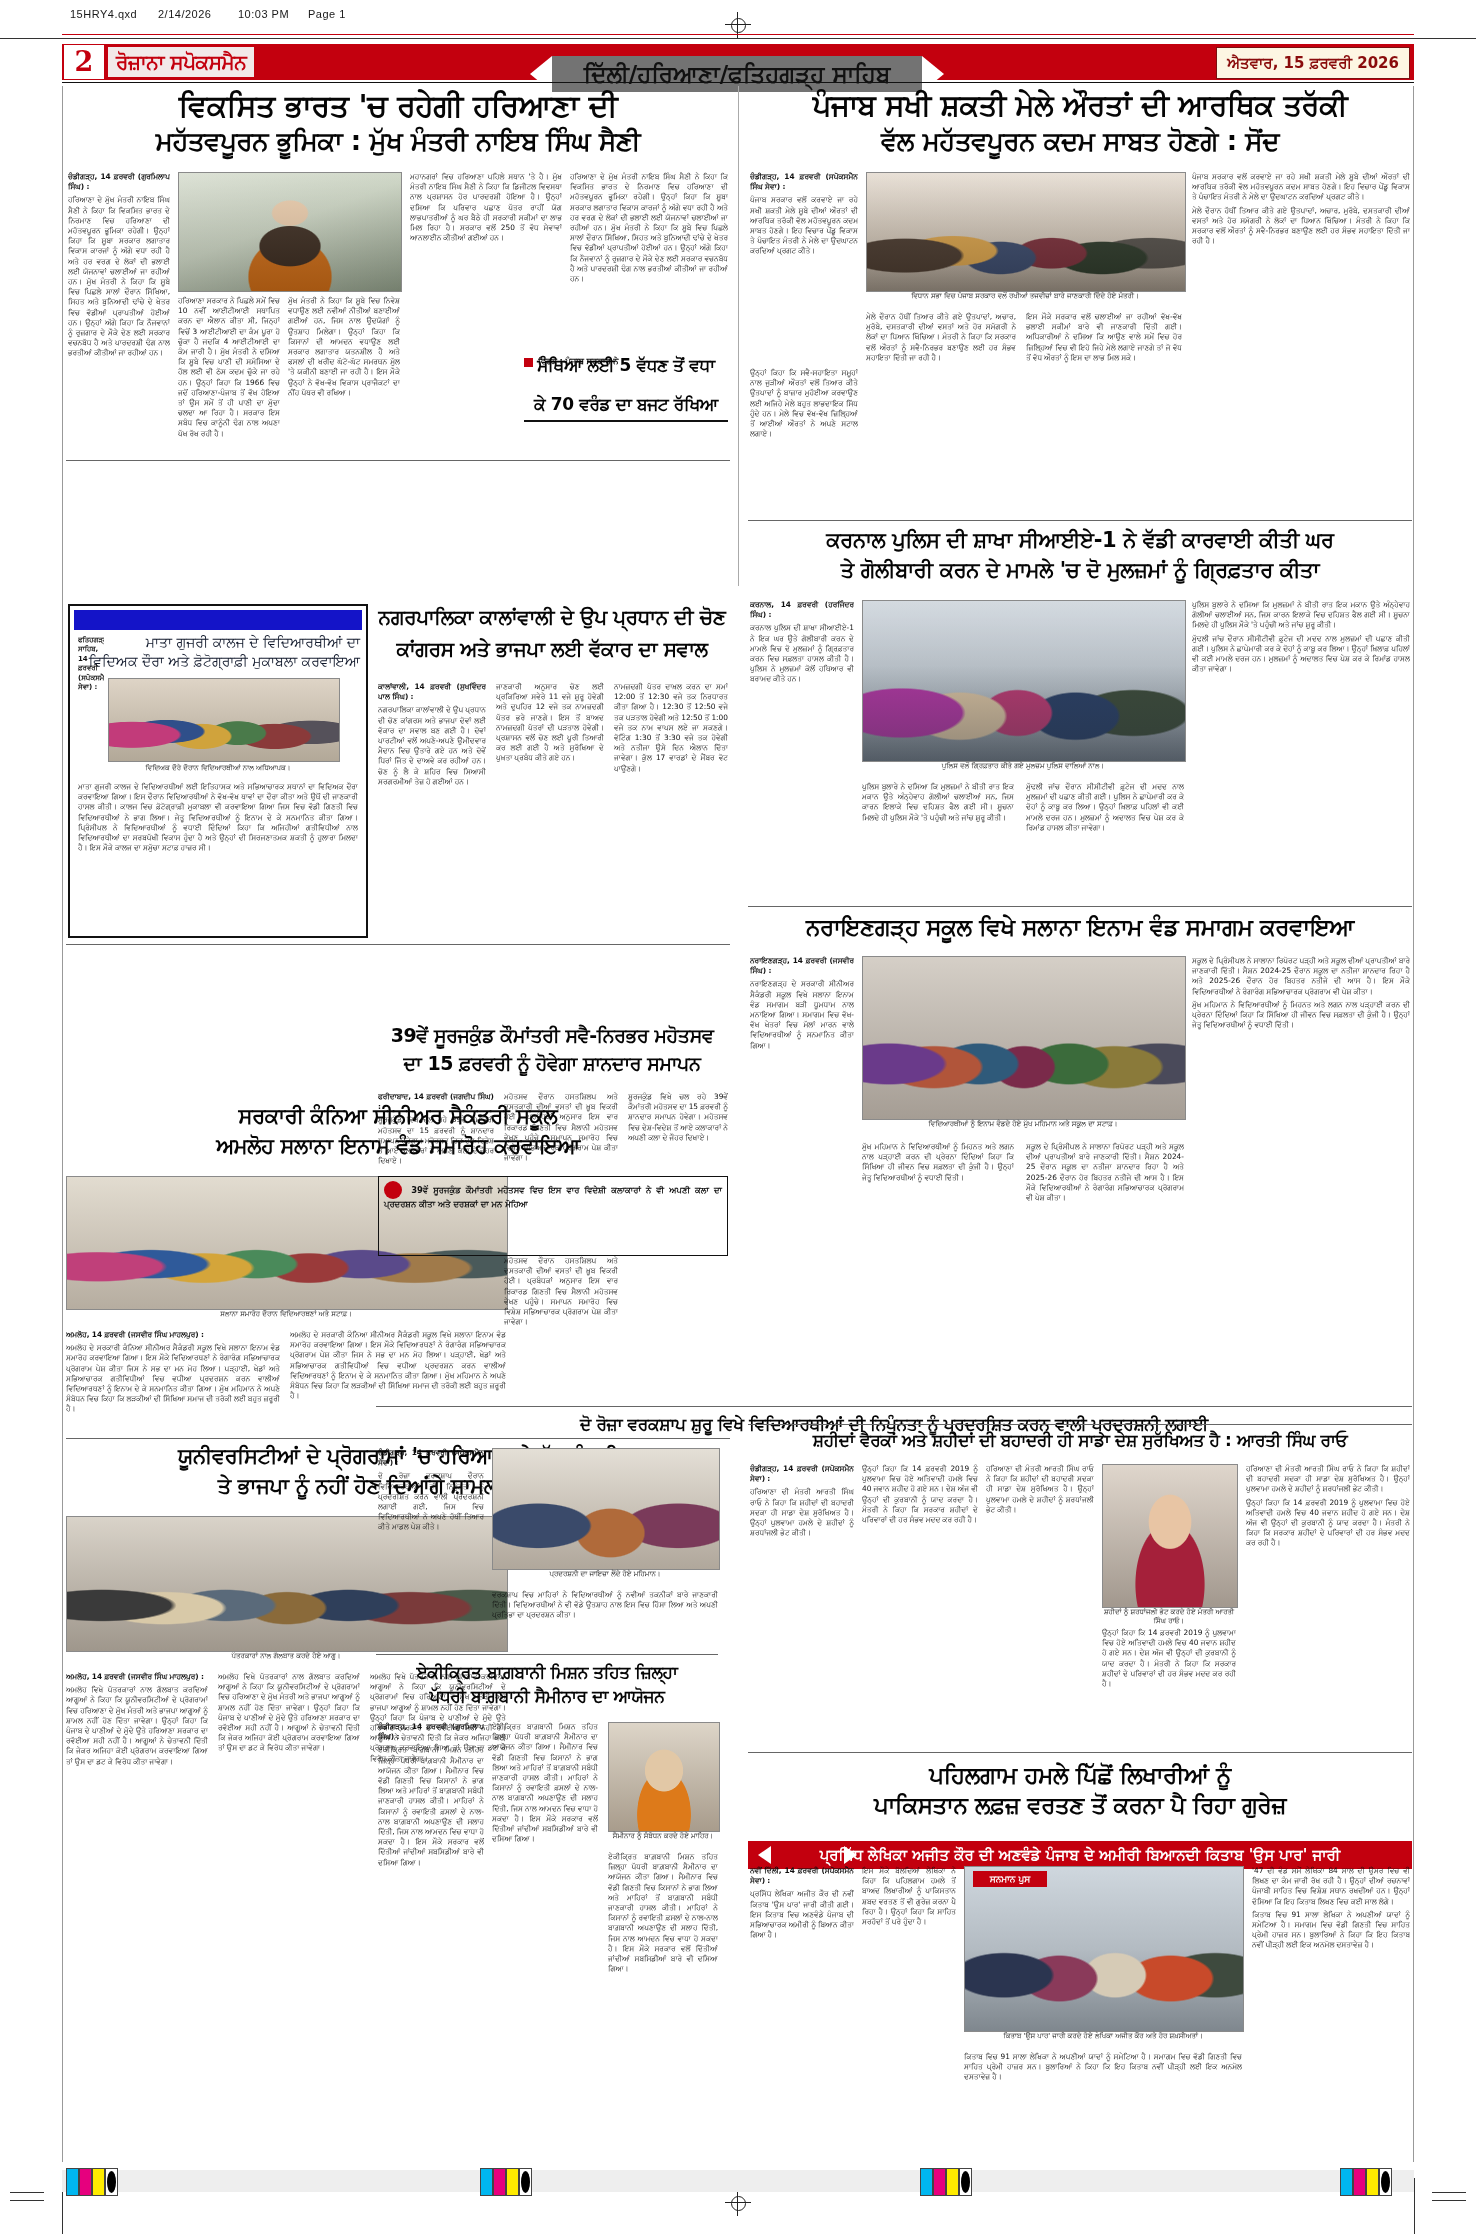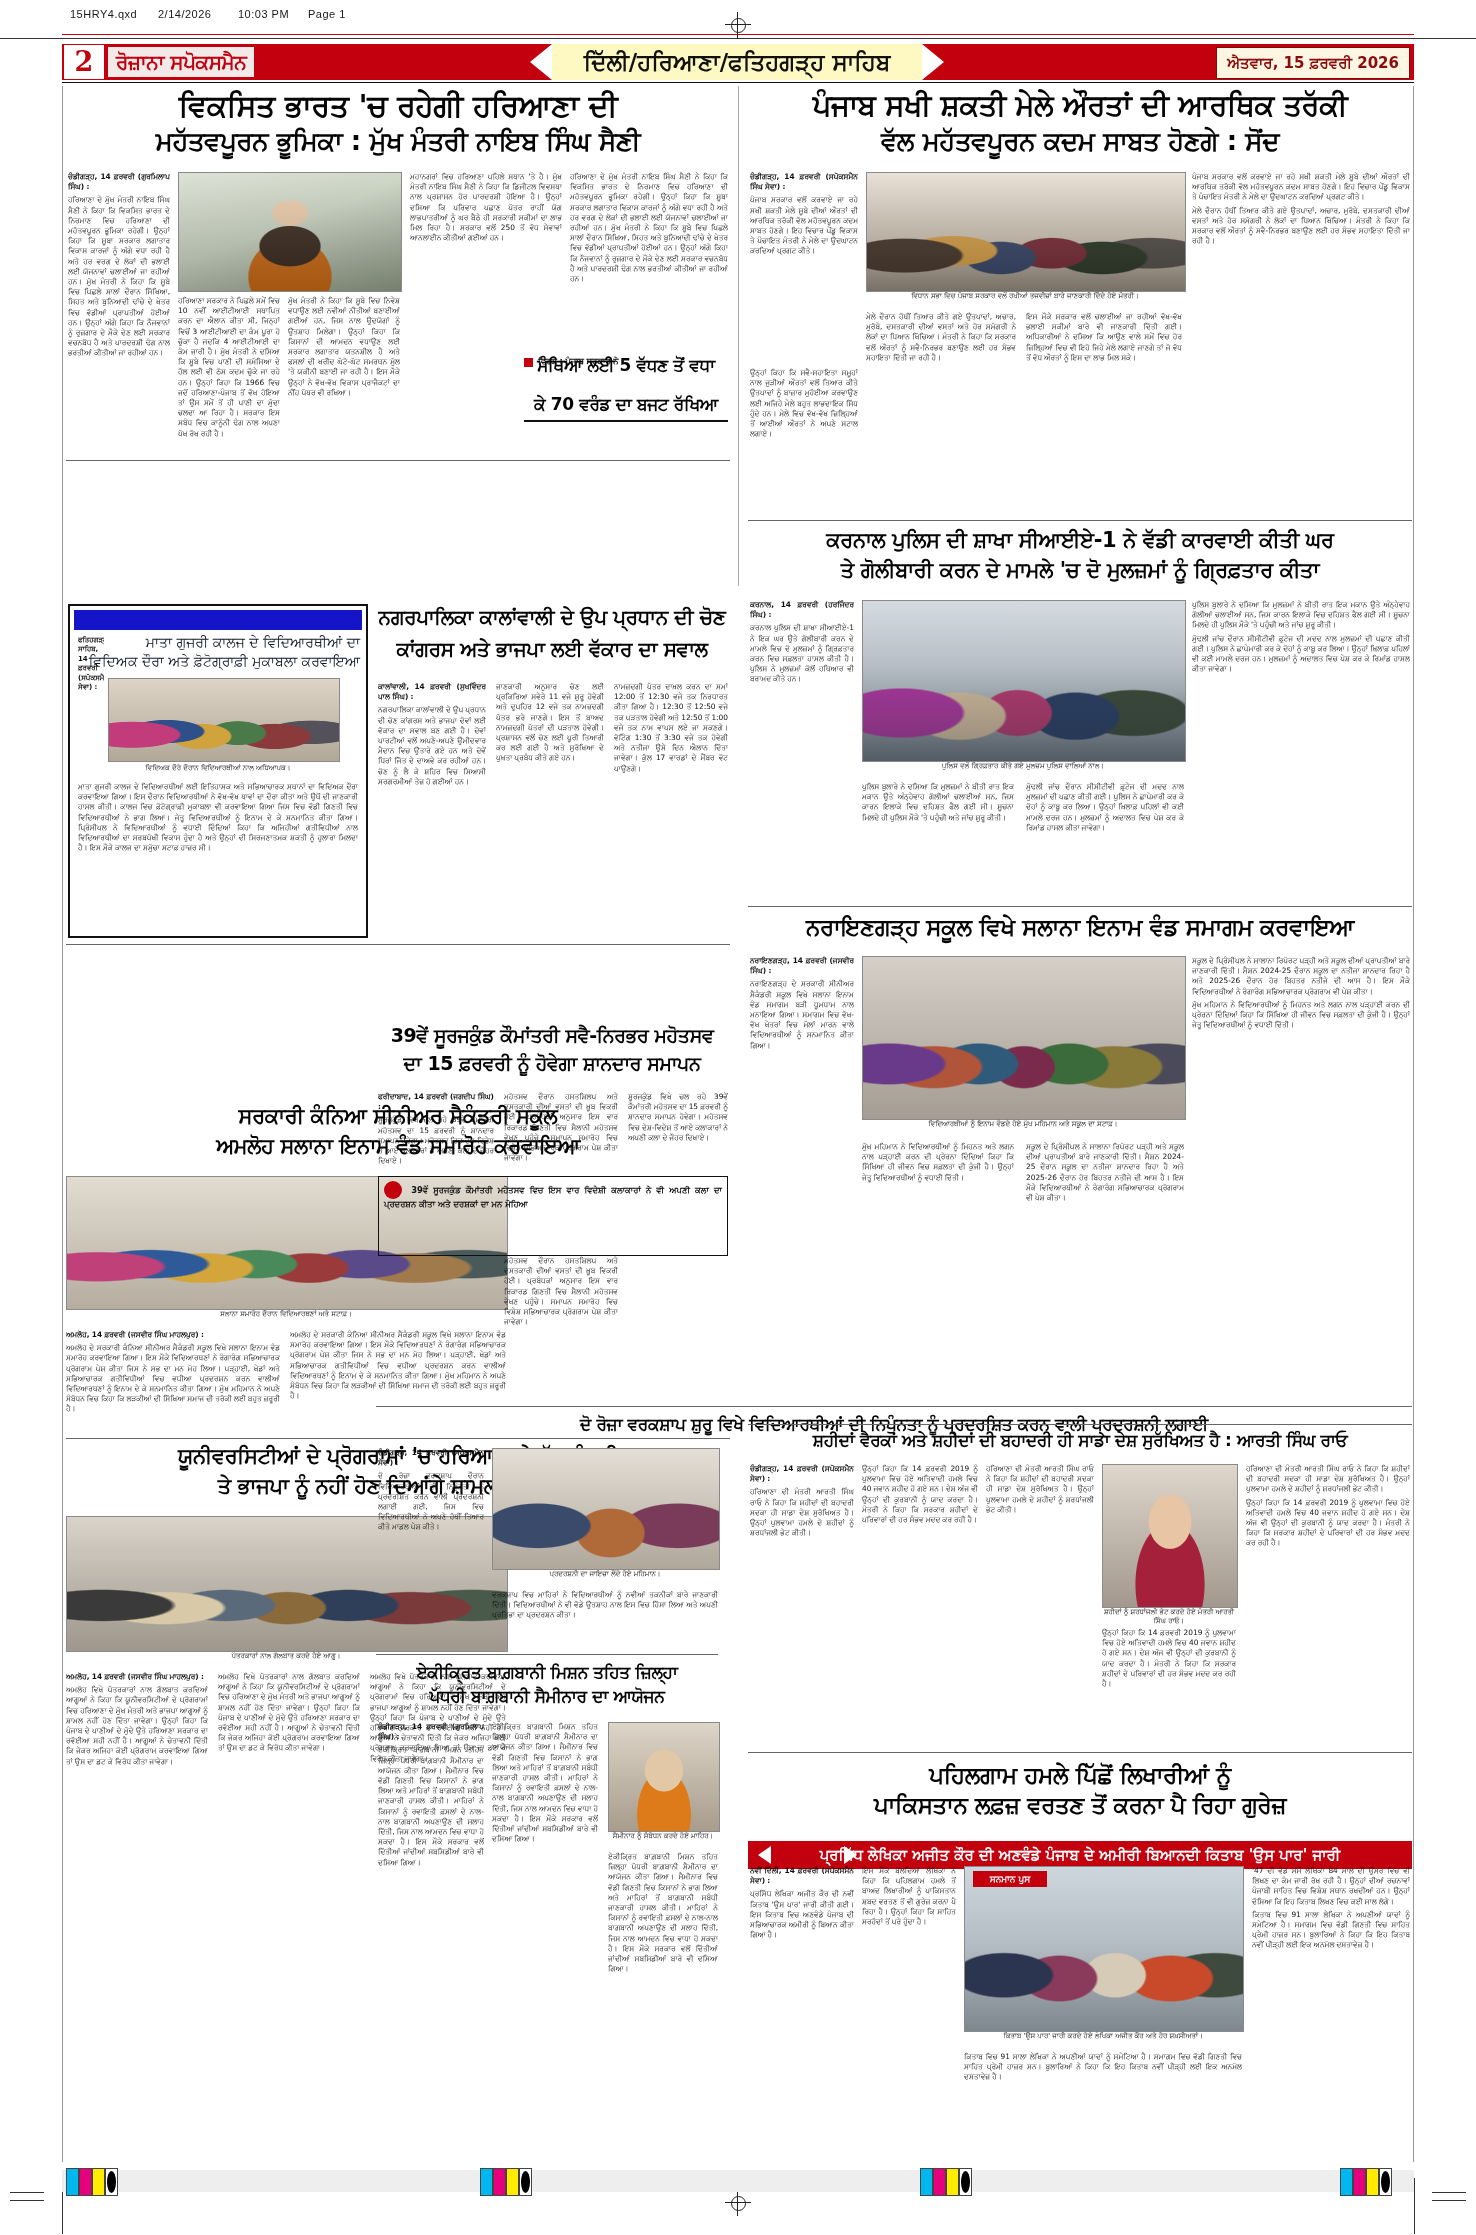--- a/index.html
+++ b/index.html
@@ -15,21 +15,21 @@
   .regmark:after{top:12px;left:0;height:1px;width:26px;}
   .regring{position:absolute;left:6px;top:6px;width:13px;height:13px;border:1px solid #222;border-radius:50%;}
 
   
   .masthead{position:absolute;left:62px;top:44px;width:1352px;height:36px;}
   .mh-red{position:absolute;left:0;top:0;width:100%;height:36px;background:#c3000e;}
   .mh-pagenum{position:absolute;left:2px;top:1px;width:40px;height:34px;background:#fff;color:#c3000e;
      font-weight:bold;font-size:27px;line-height:34px;text-align:center;font-family:"DejaVu Serif","Liberation Serif",serif;}
   .mh-paper{position:absolute;left:46px;top:3px;height:30px;background:#f2e9e9;color:#c3000e;font-weight:bold;
      font-size:20px;line-height:30px;padding:0 8px;white-space:nowrap;letter-spacing:-.5px;}
-  .mh-center{position:absolute;left:490px;top:0;width:370px;height:36px;background:#fef9c3;
+  .mh-center{position:absolute;left:490px;top:12px;width:370px;height:36px;background:#737373;
      color:#111;font-weight:bold;font-size:23px;line-height:36px;text-align:center;white-space:nowrap;}
   .mh-center:before,.mh-center:after{content:"";position:absolute;top:0;border-top:18px solid transparent;border-bottom:18px solid transparent;}
   .mh-center:before{left:-22px;border-right:22px solid #fff;}
   .mh-center:after{right:-22px;border-left:22px solid #fff;}
   .mh-date{position:absolute;right:4px;top:3px;height:30px;background:#fdf6e3;border:1px solid #7a1010;
      color:#8a0c0c;font-weight:bold;font-size:15px;line-height:30px;padding:0 10px;white-space:nowrap;}
 
   .rule{position:absolute;background:#111;}
 
   

